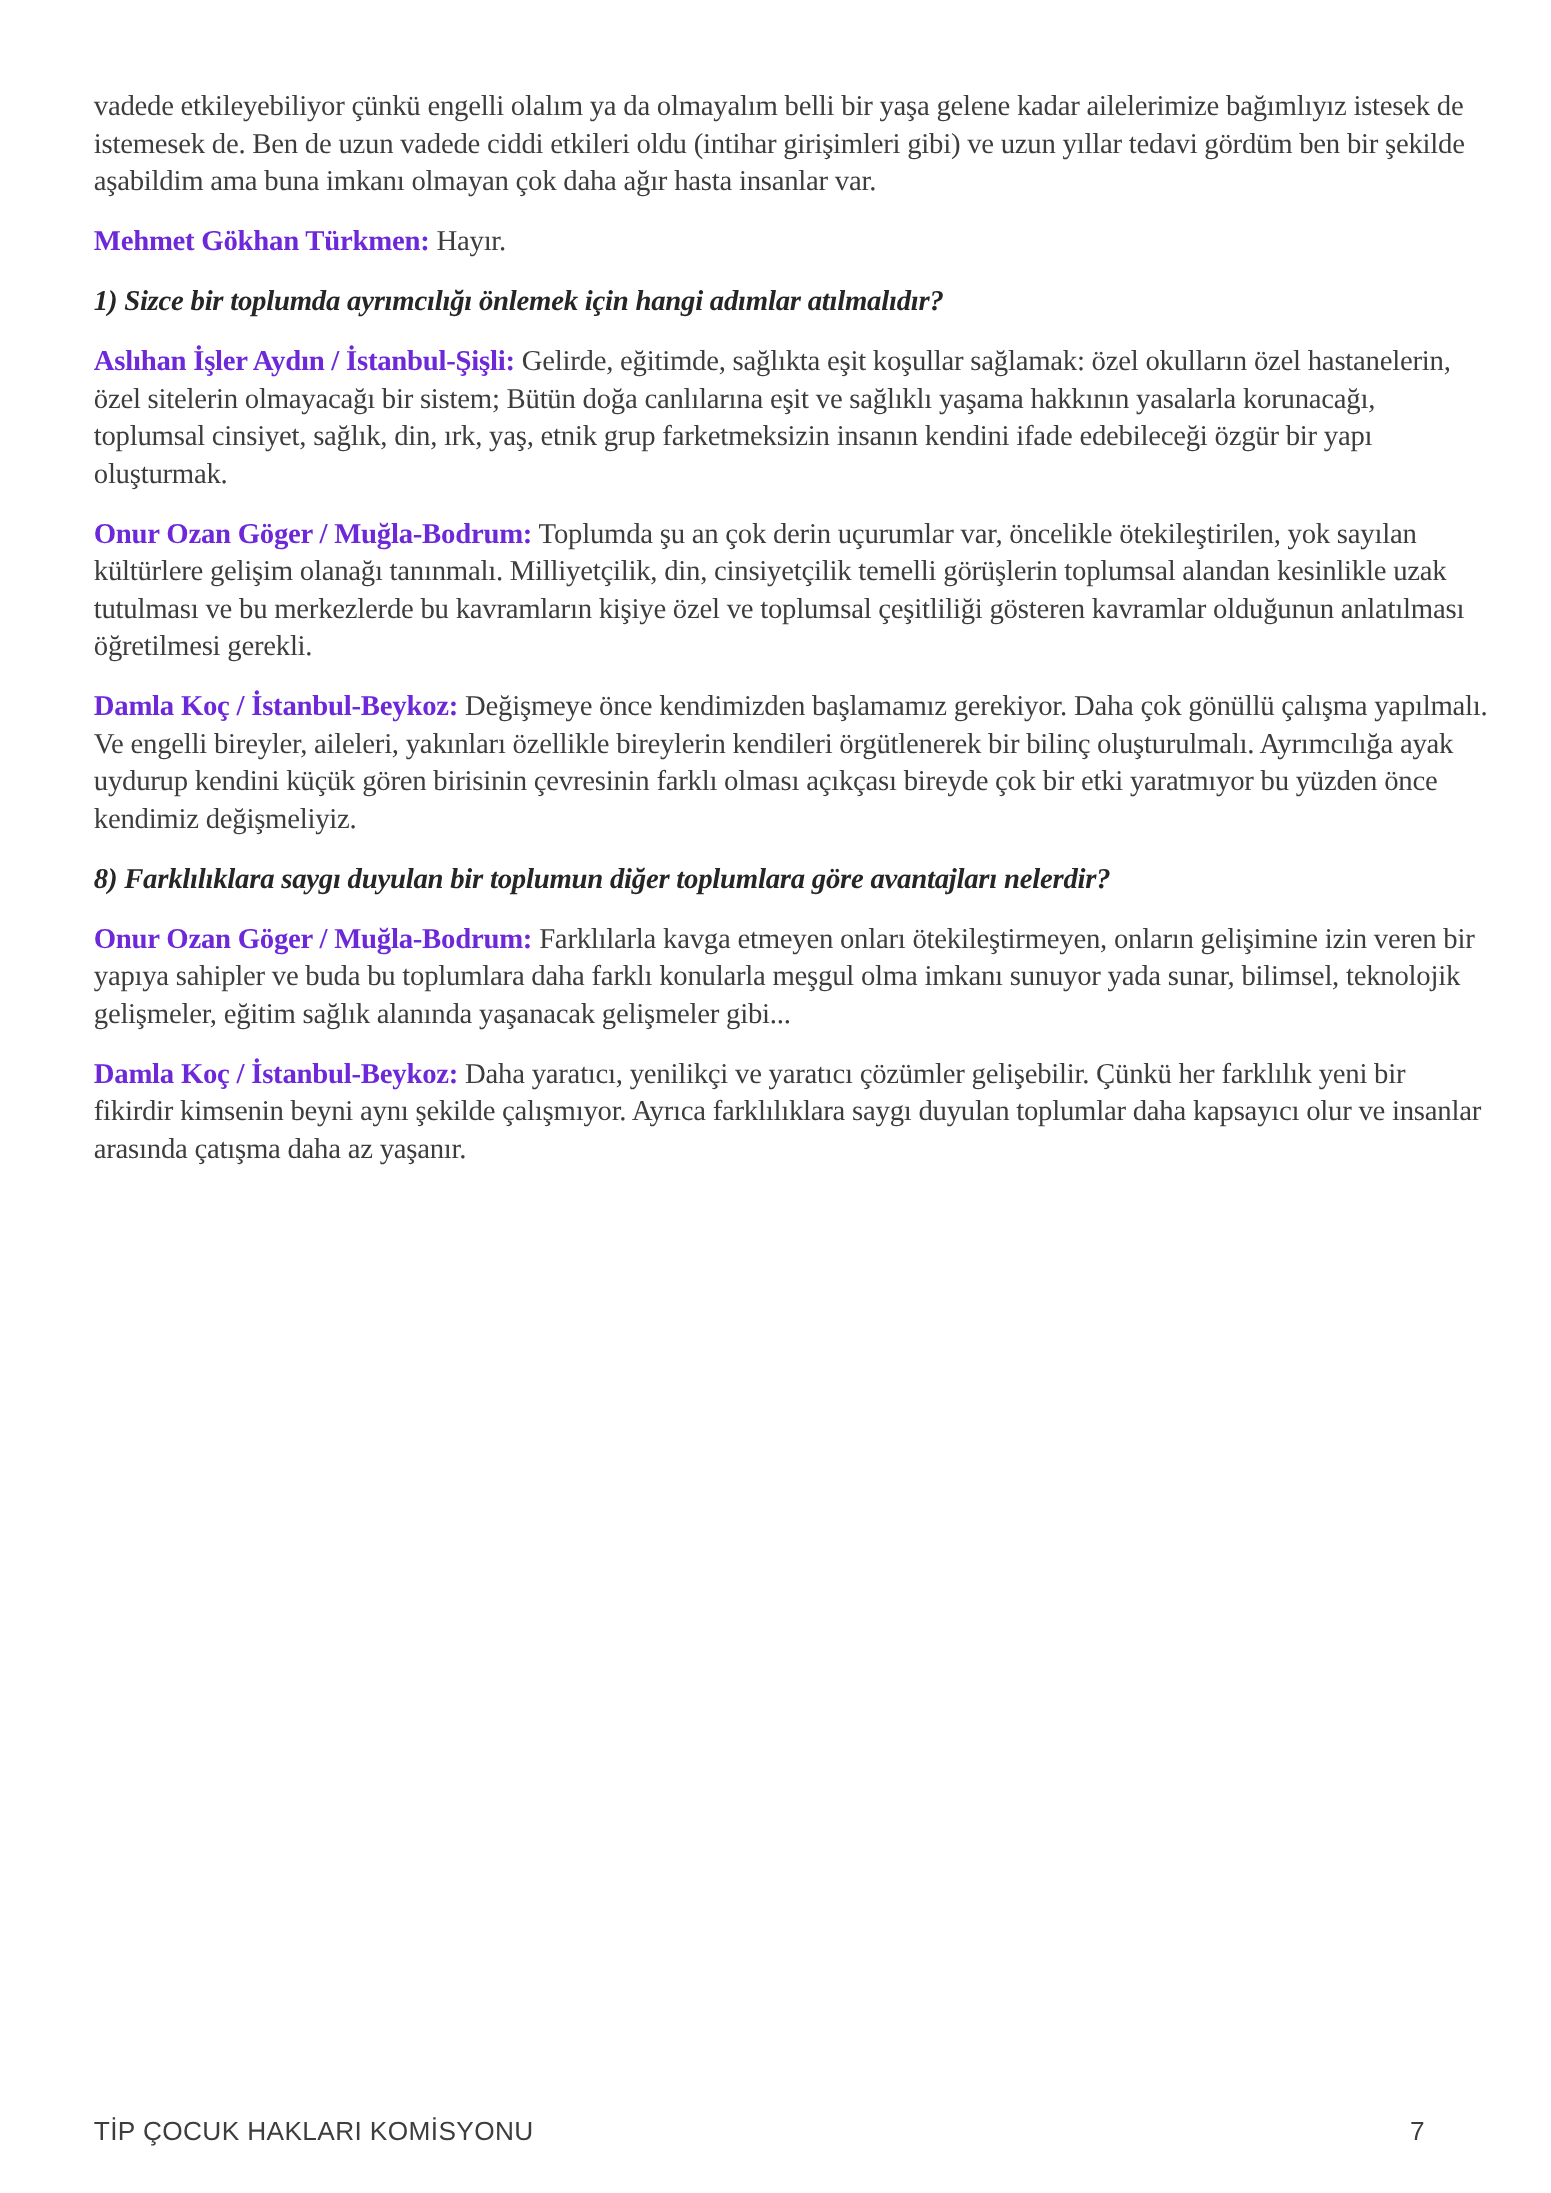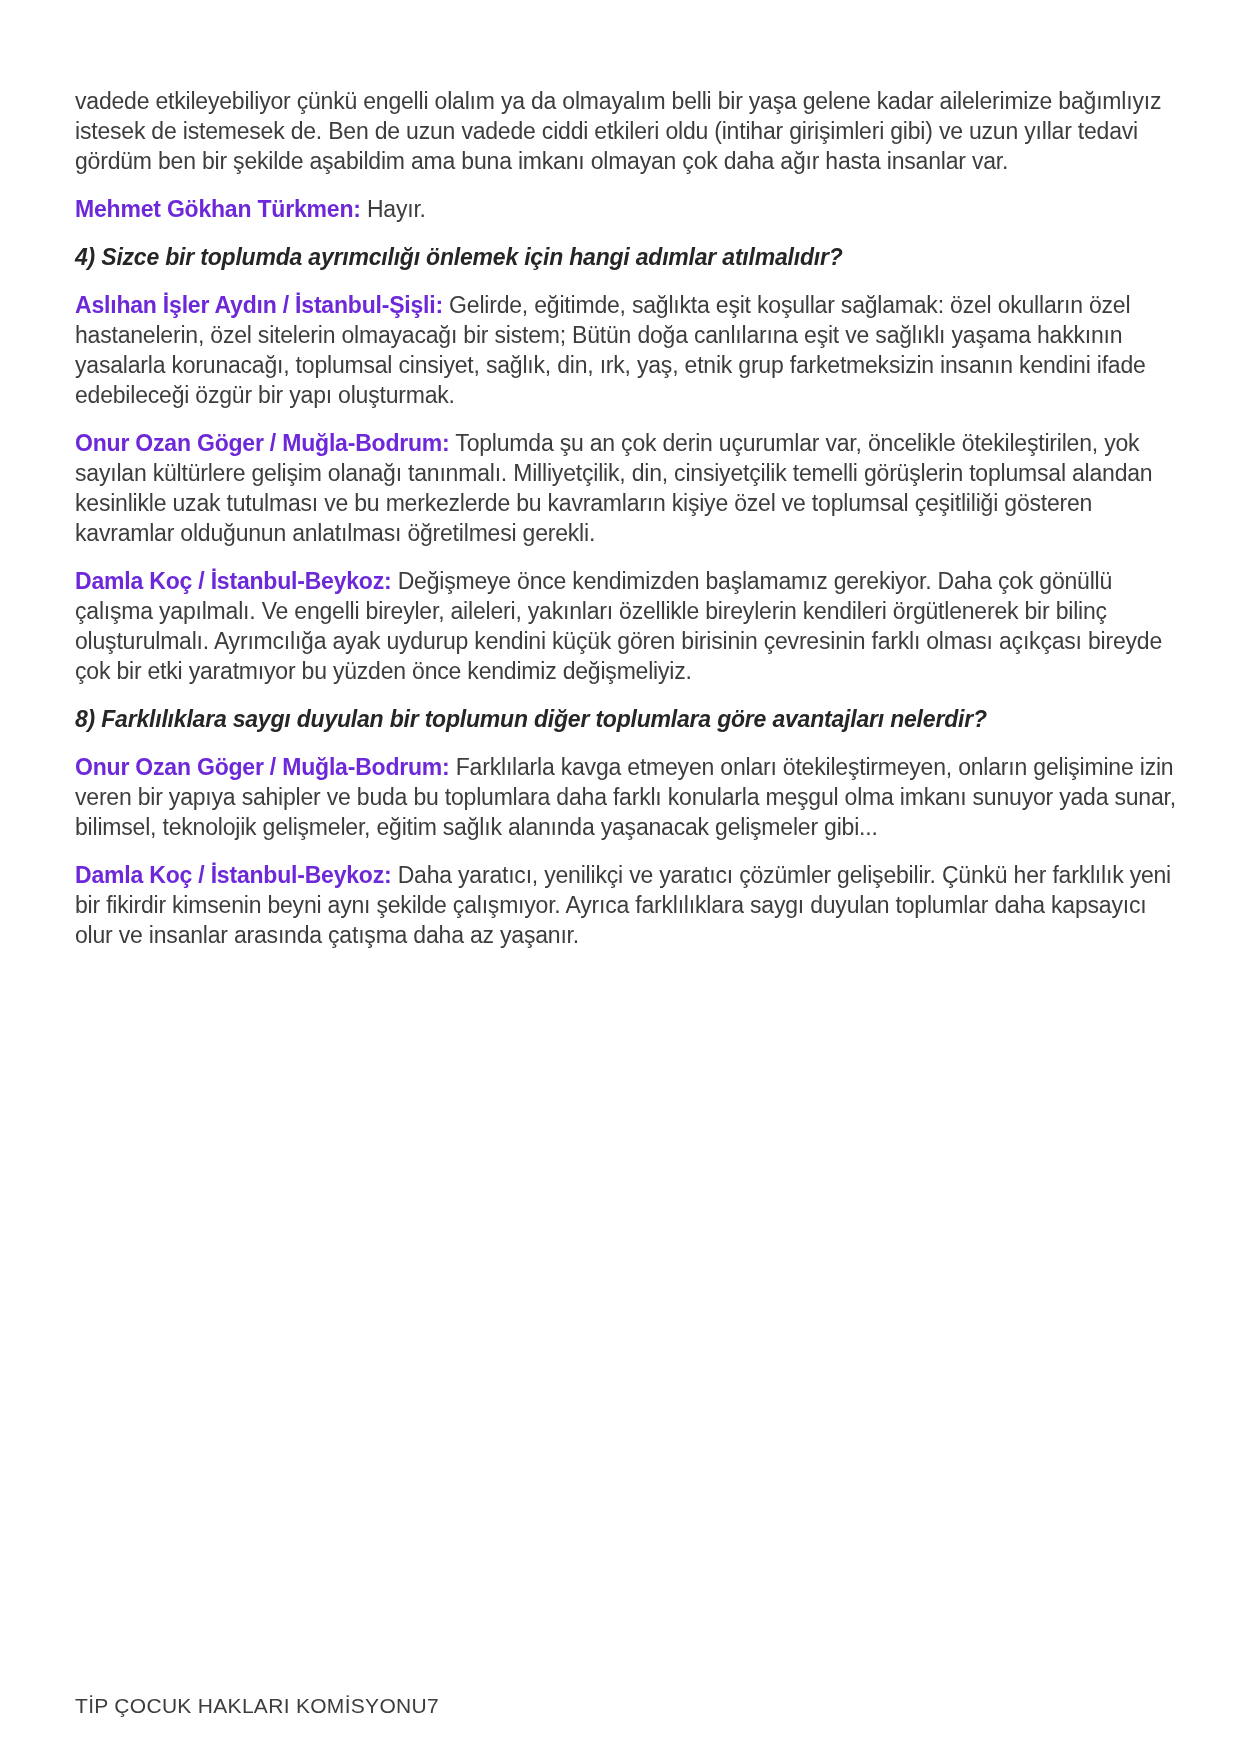--- a/index.html
+++ b/index.html
@@ -19,52 +19,53 @@
     position: absolute;
     top: 70px;
     left: 75px;
     width: 1115px;
     font-size: 23px;
     line-height: 30px;
     letter-spacing: -0.2px;
     color: #3d3d3d;
   }
   .content p {
-    margin: 16px 0 18px 0;
+    margin: 0 0 18px 0;
+    font-family: Liberation Serif, serif;
   }
   .content p.question {
     font-weight: 700;
     font-style: italic;
     color: #262626;
   }
   .content strong {
     font-weight: 700;
     color: #6d28d9;
   }
   .footer {
     position: absolute;
     left: 75px;
     right: 101px;
     bottom: 36px;
     display: flex;
-    justify-content: flex-start;
+    justify-content: space-between;
     align-items: baseline;
     font-size: 21px;
     letter-spacing: 0.3px;
     color: #3d3d3d;
   }
 </style>
 </head>
 <body>
 
 <div class="page">
   <div class="content">
       <p>vadede etkileyebiliyor çünkü engelli olalım ya da olmayalım belli bir yaşa gelene kadar ailelerimize bağımlıyız istesek de istemesek de. Ben de uzun vadede ciddi etkileri oldu (intihar girişimleri gibi) ve uzun yıllar tedavi gördüm ben bir şekilde aşabildim ama buna imkanı olmayan çok daha ağır hasta insanlar var.</p>
       <p><strong>Mehmet Gökhan Türkmen:</strong> Hayır.</p>
-      <p class="question">4) Sizce bir toplumda ayrımcılığı önlemek için hangi adımlar atılmalıdır?</p>
+      <p class="question">1) Sizce bir toplumda ayrımcılığı önlemek için hangi adımlar atılmalıdır?</p>
       <p><strong>Aslıhan İşler Aydın / İstanbul-Şişli:</strong> Gelirde, eğitimde, sağlıkta eşit koşullar sağlamak: özel okulların özel hastanelerin, özel sitelerin olmayacağı bir sistem; Bütün doğa canlılarına eşit ve sağlıklı yaşama hakkının yasalarla korunacağı, toplumsal cinsiyet, sağlık, din, ırk, yaş, etnik grup farketmeksizin insanın kendini ifade edebileceği özgür bir yapı oluşturmak.</p>
       <p><strong>Onur Ozan Göger / Muğla-Bodrum:</strong> Toplumda şu an çok derin uçurumlar var, öncelikle ötekileştirilen, yok sayılan kültürlere gelişim olanağı tanınmalı. Milliyetçilik, din, cinsiyetçilik temelli görüşlerin toplumsal alandan kesinlikle uzak tutulması ve bu merkezlerde bu kavramların kişiye özel ve toplumsal çeşitliliği gösteren kavramlar olduğunun anlatılması öğretilmesi gerekli.</p>
       <p><strong>Damla Koç / İstanbul-Beykoz:</strong> Değişmeye önce kendimizden başlamamız gerekiyor. Daha çok gönüllü çalışma yapılmalı. Ve engelli bireyler, aileleri, yakınları özellikle bireylerin kendileri örgütlenerek bir bilinç oluşturulmalı. Ayrımcılığa ayak uydurup kendini küçük gören birisinin çevresinin farklı olması açıkçası bireyde çok bir etki yaratmıyor bu yüzden önce kendimiz değişmeliyiz.</p>
       <p class="question">8) Farklılıklara saygı duyulan bir toplumun diğer toplumlara göre avantajları nelerdir?</p>
       <p><strong>Onur Ozan Göger / Muğla-Bodrum:</strong> Farklılarla kavga etmeyen onları ötekileştirmeyen, onların gelişimine izin veren bir yapıya sahipler ve buda bu toplumlara daha farklı konularla meşgul olma imkanı sunuyor yada sunar, bilimsel, teknolojik gelişmeler, eğitim sağlık alanında yaşanacak gelişmeler gibi...</p>
       <p><strong>Damla Koç / İstanbul-Beykoz:</strong> Daha yaratıcı, yenilikçi ve yaratıcı çözümler gelişebilir. Çünkü her farklılık yeni bir fikirdir kimsenin beyni aynı şekilde çalışmıyor. Ayrıca farklılıklara saygı duyulan toplumlar daha kapsayıcı olur ve insanlar arasında çatışma daha az yaşanır.</p>
     </div>
   <div class="footer">
     <span>TİP ÇOCUK HAKLARI KOMİSYONU</span>
     <span>7</span>

